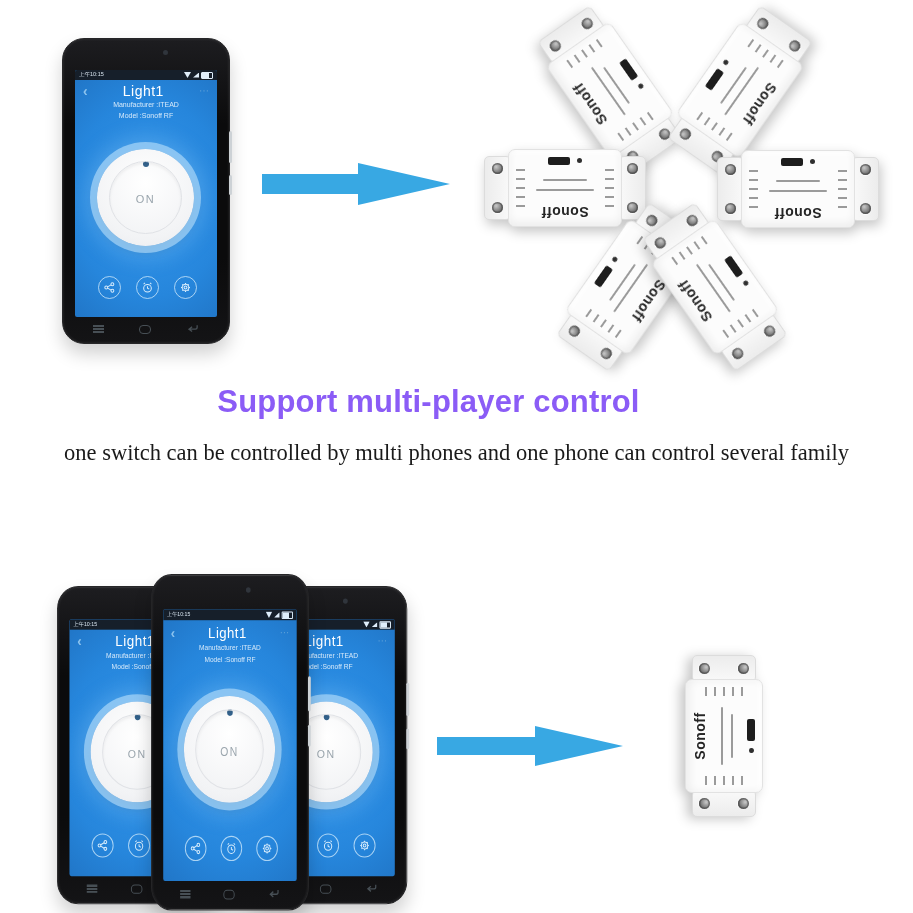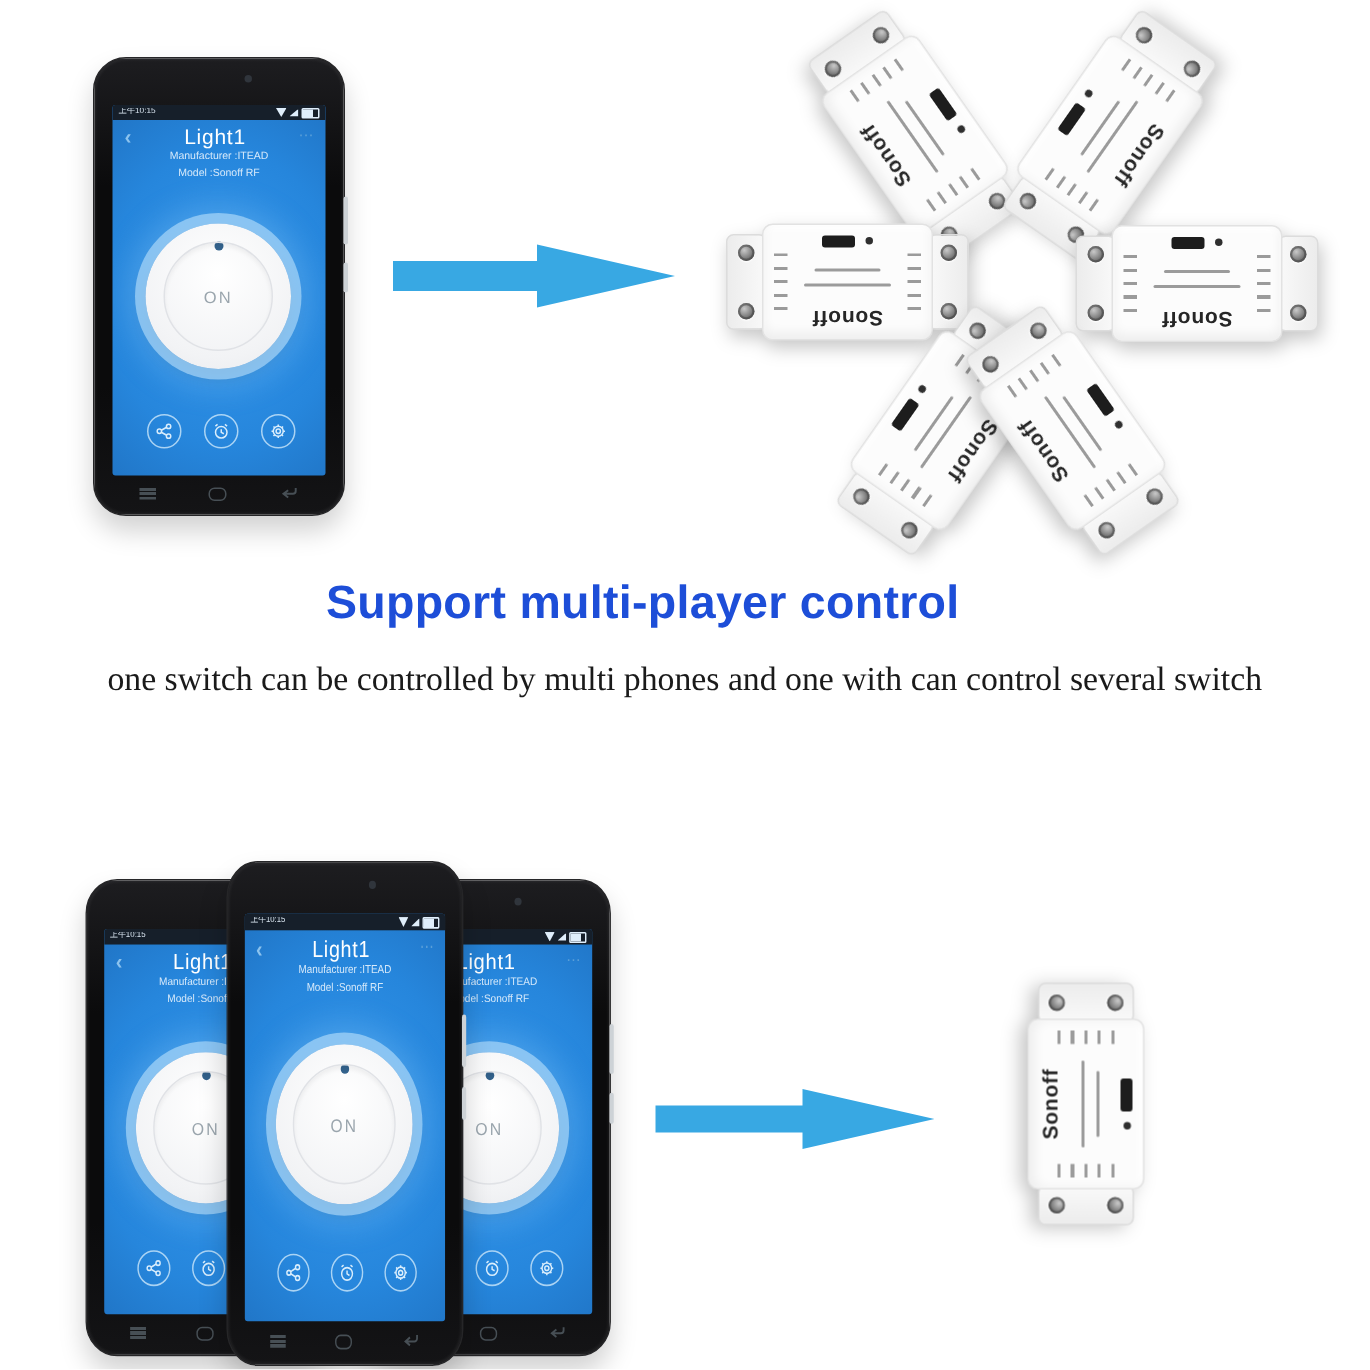--- a/index.html
+++ b/index.html
@@ -83,21 +83,21 @@
   .tl1{width:58px;} .tl2{width:44px;margin-top:-6px;}
   .badgerow{display:flex;align-items:center;gap:7px;}
   .led{width:5px;height:5px;border-radius:50%;background:#2f2f2f;}
   .badge{width:22px;height:8px;background:#1d1d1d;border-radius:2px;}
 
   
   .arrow{position:absolute;}
   #arrow-top{left:258px;top:161px;}
   #arrow-bottom{left:433px;top:722px;}
   .h1{position:absolute;left:0;right:56px;top:384px;text-align:center;
-      font-size:31px;font-weight:bold;color:#1d4ed8;letter-spacing:.2px;}
+      font-size:31px;font-weight:bold;color:#8b5cf6;letter-spacing:.2px;}
   .subtitle{position:absolute;left:50%;top:440px;transform:translateX(-50%);white-space:nowrap;
       font-family:"Liberation Serif",serif;font-size:22.5px;color:#1a1a1a;}
   .h2{position:absolute;left:0;right:0;top:486px;text-align:center;
       font-size:32px;font-weight:bold;color:#141414;}
 </style>
 </head>
 <body>
 
 <div class="stage">
 
@@ -313,21 +313,21 @@
         <span class="badgerow">
           <span class="led"></span>
           <span class="badge"></span>
         </span>
       </div>
     </div>
   </div>
 </div>
 
   <div class="h1">Support multi-player control</div>
-  <div class="subtitle">one switch can be controlled by multi phones and one with can control several switch</div>
+  <div class="subtitle">one switch can be controlled by multi phones and one phone can control several family</div>
 
   <div class="slot" id="phone-bl">
   <div class="phone">
     <div class="cam"></div>
     <div class="sidebtn"></div>
     <div class="sidebtn2"></div>
     <div class="screen">
       <div class="statusbar">
         <span class="st-time">上午10:15</span>
         <span class="st-icons">

